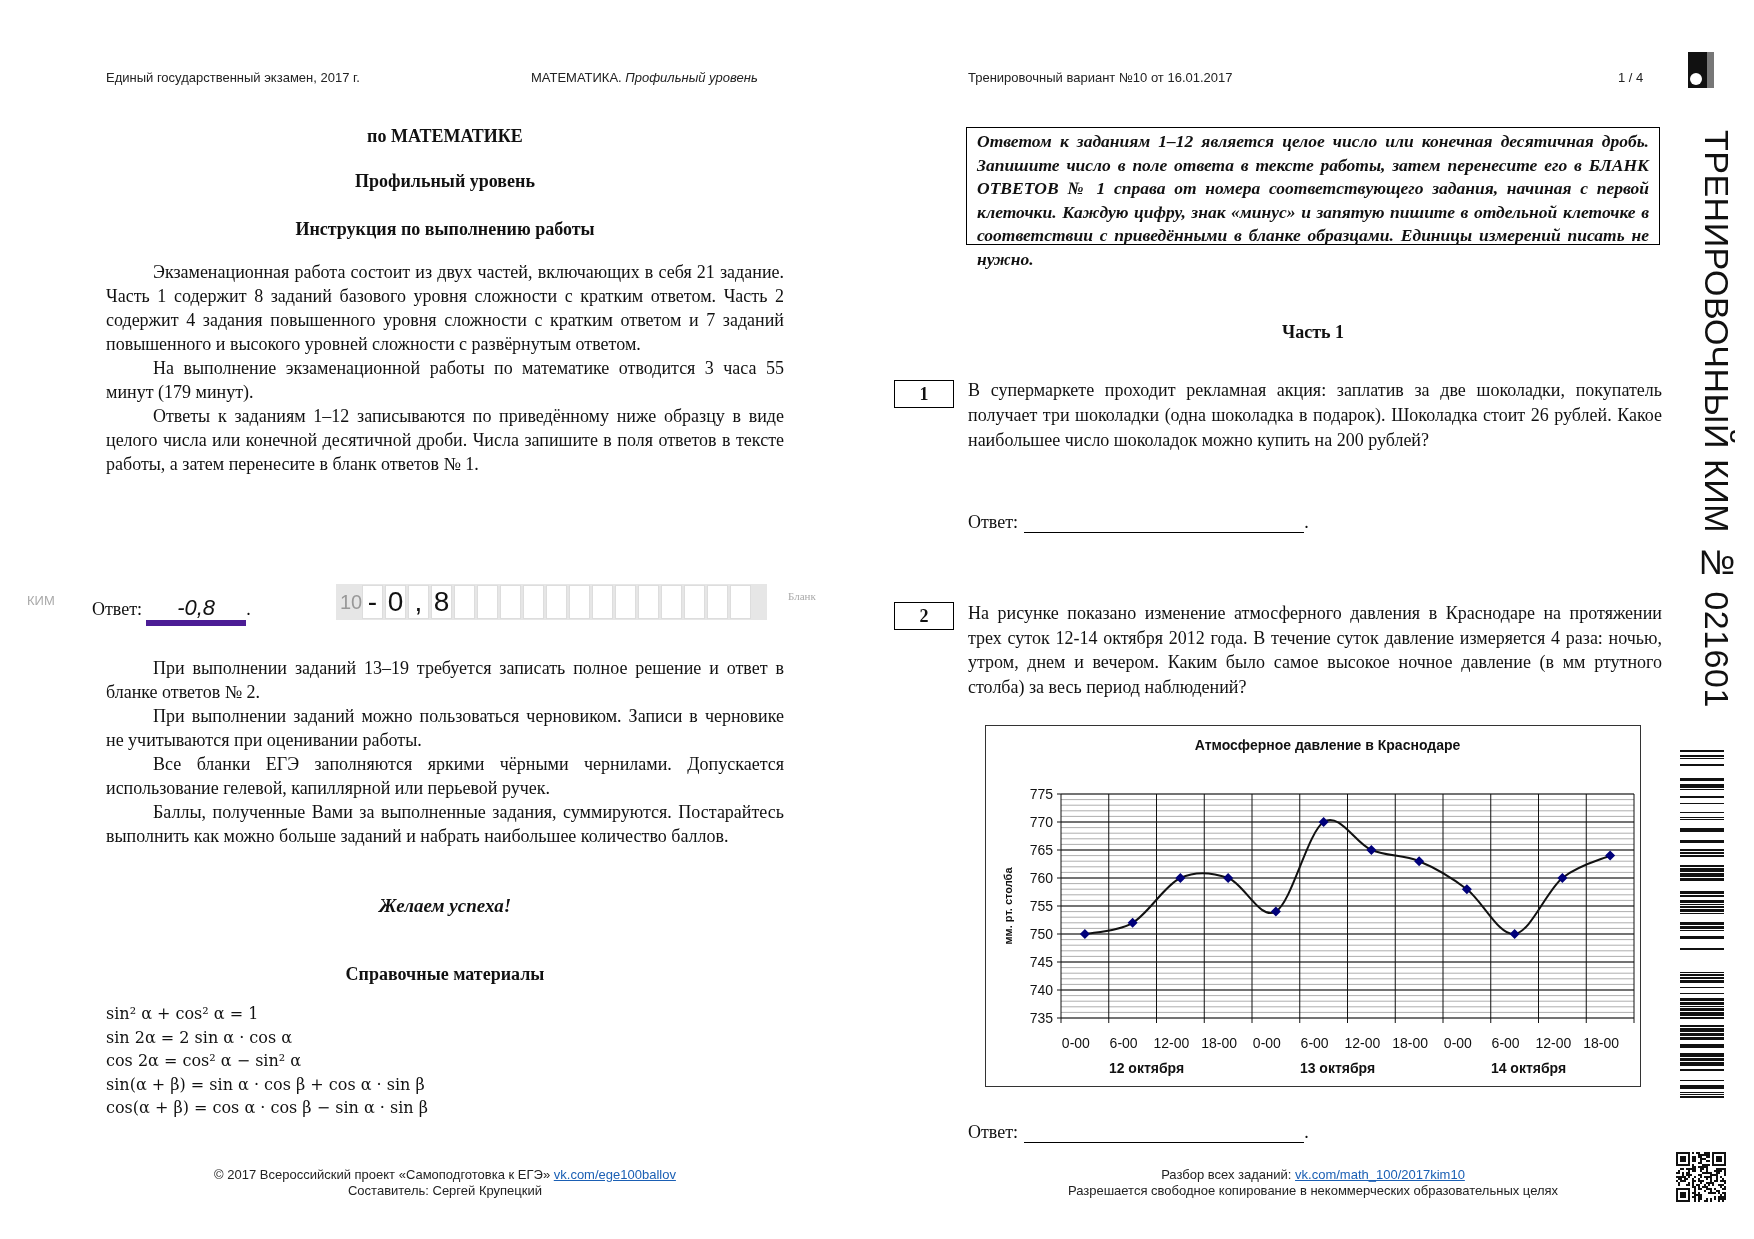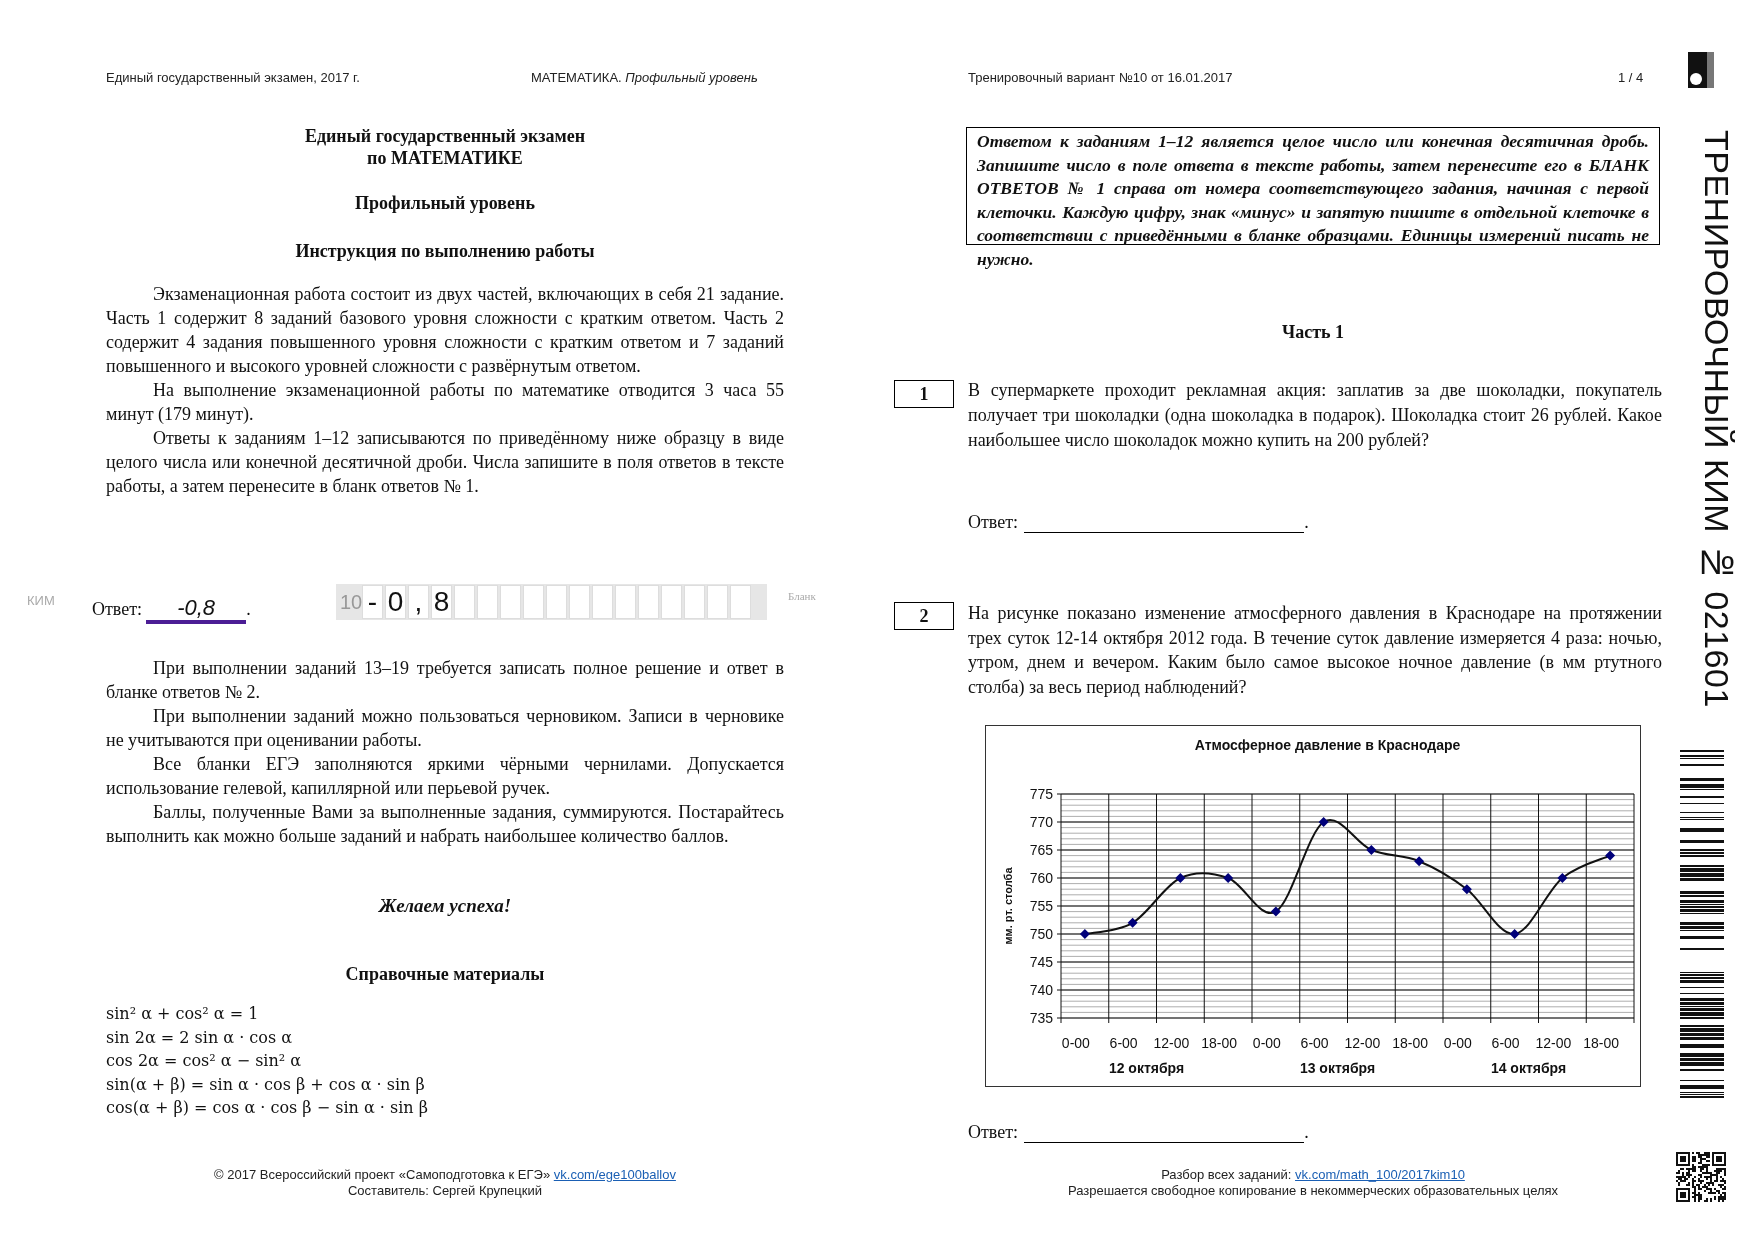--- a/index.html
+++ b/index.html
@@ -12,21 +12,21 @@
   
   .left { position: absolute; left: 106px; top: 125px; width: 678px; }
   .title { text-align: center; font-weight: bold; font-size: 18px; line-height: 22px; }
   .subtitle { text-align: center; font-weight: bold; font-size: 18px; margin-top: 24px; }
   .instr-title { text-align: center; font-weight: bold; font-size: 18px; margin-top: 27px; }
   .para { font-size: 18px; line-height: 24px; text-align: justify; text-indent: 47px; }
   .para-block { margin-top: 20px; }
 
   .kim-lbl { position: absolute; left: 27px; top: 593px; font-family: "Liberation Sans", sans-serif; font-size: 13px; color: #aaa; }
   .ans-sample { position: absolute; left: 92px; top: 596px; font-size: 18px; }
-  .ans-sample .val { display: inline-block; width: 100px; border-bottom: 4px solid #4c1d95; font-family: "Liberation Sans", sans-serif; font-style: italic; font-size: 22px; text-align: center; margin-left: 4px; line-height: 24px; }
+  .ans-sample .val { display: inline-block; width: 100px; border-bottom: 6px solid #4c1d95; font-family: "Liberation Sans", sans-serif; font-style: italic; font-size: 22px; text-align: center; margin-left: 4px; line-height: 24px; }
   .blank-strip { position: absolute; left: 336px; top: 584px; width: 431px; height: 36px; background: #e6e6e6; display: flex; align-items: center; padding-left: 4px; }
   .blank-strip .num { font-family: "Liberation Sans", sans-serif; font-size: 20px; color: #999; width: 22px; }
   .blank-strip .cell { width: 21px; height: 34px; margin-right: 2px; background: #fff; border: 1px solid #ddd; font-family: "Liberation Sans", sans-serif; font-size: 28px; display: flex; align-items: center; justify-content: center; color: #111; }
   .blank-lbl { position: absolute; left: 788px; top: 590px; font-family: Liberation Serif, serif; font-size: 11px; color: #aaa; }
 
   .left2 { position: absolute; left: 106px; top: 656px; width: 678px; }
   .wish { position: absolute; left: 106px; top: 895px; width: 678px; text-align: center; font-weight: bold; font-style: italic; font-size: 19px; }
   .ref-title { position: absolute; left: 106px; top: 964px; width: 678px; text-align: center; font-weight: bold; font-size: 18px; }
   .formulas { position: absolute; left: 106px; top: 1002px; width: 678px; text-align: left; font-family: "DejaVu Serif", serif; font-size: 16px; line-height: 23.5px; }
 
@@ -55,21 +55,20 @@
 </head>
 <body>
 
 <div class="hdr" style="left:106px;">Единый государственный экзамен, 2017 г.</div>
 <div class="hdr" style="left:531px;"><span>МАТЕМАТИКА.</span> <i>Профильный уровень</i></div>
 <div class="hdr" style="left:968px;">Тренировочный вариант №10 от 16.01.2017</div>
 <div class="hdr" style="left:1618px;">1 / 4</div>
 
 <div class="left">
   <div class="title">
-    <div>Единый государственный экзамен</div>
     <div>по МАТЕМАТИКЕ</div>
   </div>
   <div class="subtitle">Профильный уровень</div>
   <div class="instr-title">Инструкция по выполнению работы</div>
   <div class="para-block" id="paras1">
       <div class="para">Экзаменационная работа состоит из двух частей, включающих в себя 21 задание. Часть 1 содержит 8 заданий базового уровня сложности с кратким ответом. Часть 2 содержит 4 задания повышенного уровня сложности с кратким ответом и 7 заданий повышенного и высокого уровней сложности с развёрнутым ответом.</div>
       <div class="para">На выполнение экзаменационной работы по математике отводится 3 часа 55 минут (179 минут).</div>
       <div class="para">Ответы к заданиям 1–12 записываются по приведённому ниже образцу в виде целого числа или конечной десятичной дроби. Числа запишите в поля ответов в тексте работы, а затем перенесите в бланк ответов № 1.</div>
     </div>
 </div>

